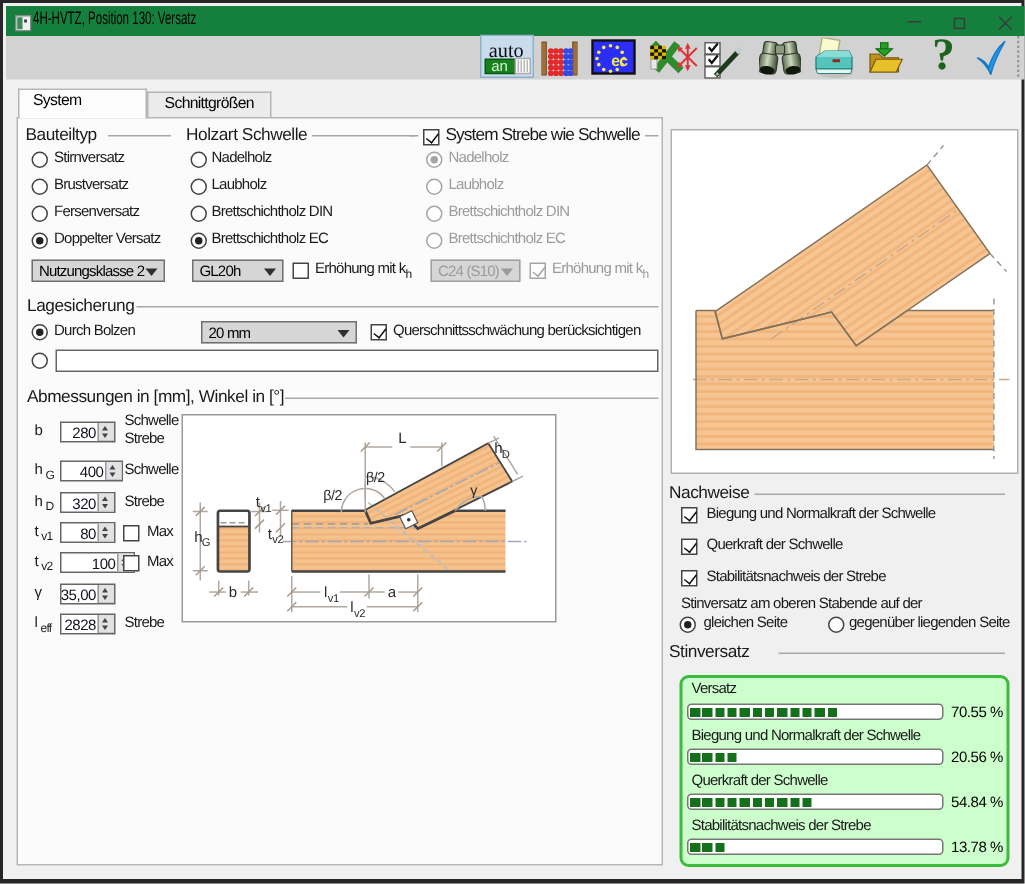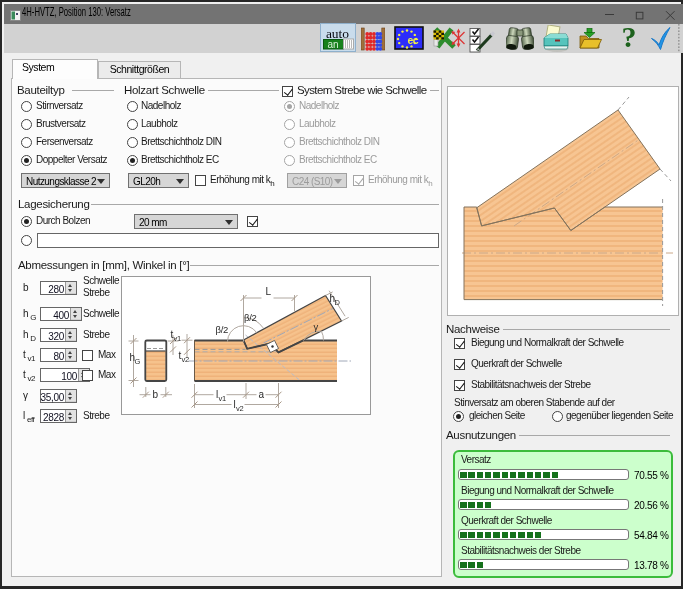--- a/index.html
+++ b/index.html
@@ -1,17 +1,17 @@
 <!DOCTYPE html>
 <html><head><meta charset="utf-8">
 <style>
 html,body{margin:0;padding:0;}
 body{width:683px;height:589px;overflow:hidden;font-family:"Liberation Sans",sans-serif;}
 #win{position:absolute;left:0;top:0;width:683px;height:589px;background:#f0f0f0;box-sizing:border-box;border:2px solid #262626;border-bottom:3px solid #262626;}
-#titlebar{position:absolute;left:2px;top:2px;width:679px;height:20px;background:#737373;}
+#titlebar{position:absolute;left:2px;top:2px;width:679px;height:20px;background:#15803d;}
 #title{position:absolute;left:18px;top:0.5px;font-size:12px;color:#000;transform:scaleX(0.64);transform-origin:0 0;}
 #toolbar{position:absolute;left:2px;top:22px;width:679px;height:29px;background:#d2d2d2;}
 .abs{position:absolute;}
 .lbl{position:absolute;font-size:10px;letter-spacing:-0.5px;line-height:11.5px;color:#1a1a1a;white-space:nowrap;}
 .glbl{position:absolute;font-size:11.5px;letter-spacing:-0.3px;color:#1a1a1a;white-space:nowrap;}
 .gline{position:absolute;height:1px;background:#a8a8a8;}
 .dis{color:#9b9b9b !important;}
 
 .rad{position:absolute;width:11px;height:11px;border:1px solid #444;border-radius:50%;background:#fff;box-sizing:border-box;}
 .rad.on:after{content:"";position:absolute;left:2px;top:2px;width:5px;height:5px;border-radius:50%;background:#222;}
@@ -272,20 +272,21 @@
   <div class="dd dis3" style="left:285px;top:171px;width:60px;">C24 (S10)</div>
   <div class="chk dis2 on" style="left:351px;top:173px;"></div>
     <div class="lbl dis" style="left:366px;top:172px;">Erhöhung mit k<sub>h</sub></div>
 
   <div class="glbl" style="left:16px;top:196px;">Lagesicherung</div>
   <div class="gline" style="left:89px;top:202px;width:348px;"></div>
   <div class="rad on" style="left:19px;top:214px;"></div>
     <div class="lbl" style="left:34px;top:213px;">Durch Bolzen</div>
   <div class="dd" style="left:132px;top:212px;width:104px;">20 mm</div>
   <div class="chk on" style="left:245px;top:214px;"></div>
+    <div class="lbl" style="left:260px;top:213px;">Querschnittsschwächung berücksichtigen</div>
   <div class="rad" style="left:19px;top:233px;"></div>
   <div class="abs" style="left:35px;top:231px;width:402px;height:15px;background:#fff;border:1px solid #666;box-sizing:border-box;"></div>
 
   <div class="glbl" style="left:16px;top:257px;">Abmessungen in [mm], Winkel in [°]</div>
   <div class="gline" style="left:188px;top:263px;width:249px;"></div>
   <div class="lbl" style="left:21px;top:280px;">b</div>
   <div class="spin" style="left:38px;top:279px;">
       <span class="v">280</span>
       <span class="btns"></span>
     </div>
@@ -484,21 +485,21 @@
   <div class="chk on" style="left:452px;top:357px;"></div>
     <div class="lbl" style="left:469px;top:356px;">Querkraft der Schwelle</div>
   <div class="chk on" style="left:452px;top:378px;"></div>
     <div class="lbl" style="left:469px;top:377px;">Stabilitätsnachweis der Strebe</div>
   <div class="lbl" style="left:452px;top:395px;">Stinversatz am oberen Stabende auf der</div>
   <div class="rad on" style="left:451px;top:409px;"></div>
     <div class="lbl" style="left:467px;top:408px;">gleichen Seite</div>
   <div class="rad" style="left:550px;top:409px;"></div>
     <div class="lbl" style="left:564px;top:408px;">gegenüber liegenden Seite</div>
 
-  <div class="glbl" style="left:444px;top:427px;">Ausnutzungen</div>
+  <div class="glbl" style="left:444px;top:427px;">Stinversatz</div>
   <div class="gline" style="left:517px;top:433px;width:151px;"></div>
   <div class="abs" style="left:451px;top:448px;width:220px;height:128px;background:#ccffcc;border:2px solid #3cbc3c;border-radius:6px;box-sizing:border-box;"></div>
   <div class="lbl" style="left:459px;top:452px;">Versatz</div>
   <div class="pbar" style="top:467px;" id="pb1">
       <span class="blk" style="left:1px"></span>
       <span class="blk" style="left:9.33px"></span>
       <span class="blk" style="left:17.66px"></span>
       <span class="blk" style="left:25.990000000000002px"></span>
       <span class="blk" style="left:34.32px"></span>
       <span class="blk" style="left:42.65px"></span>

